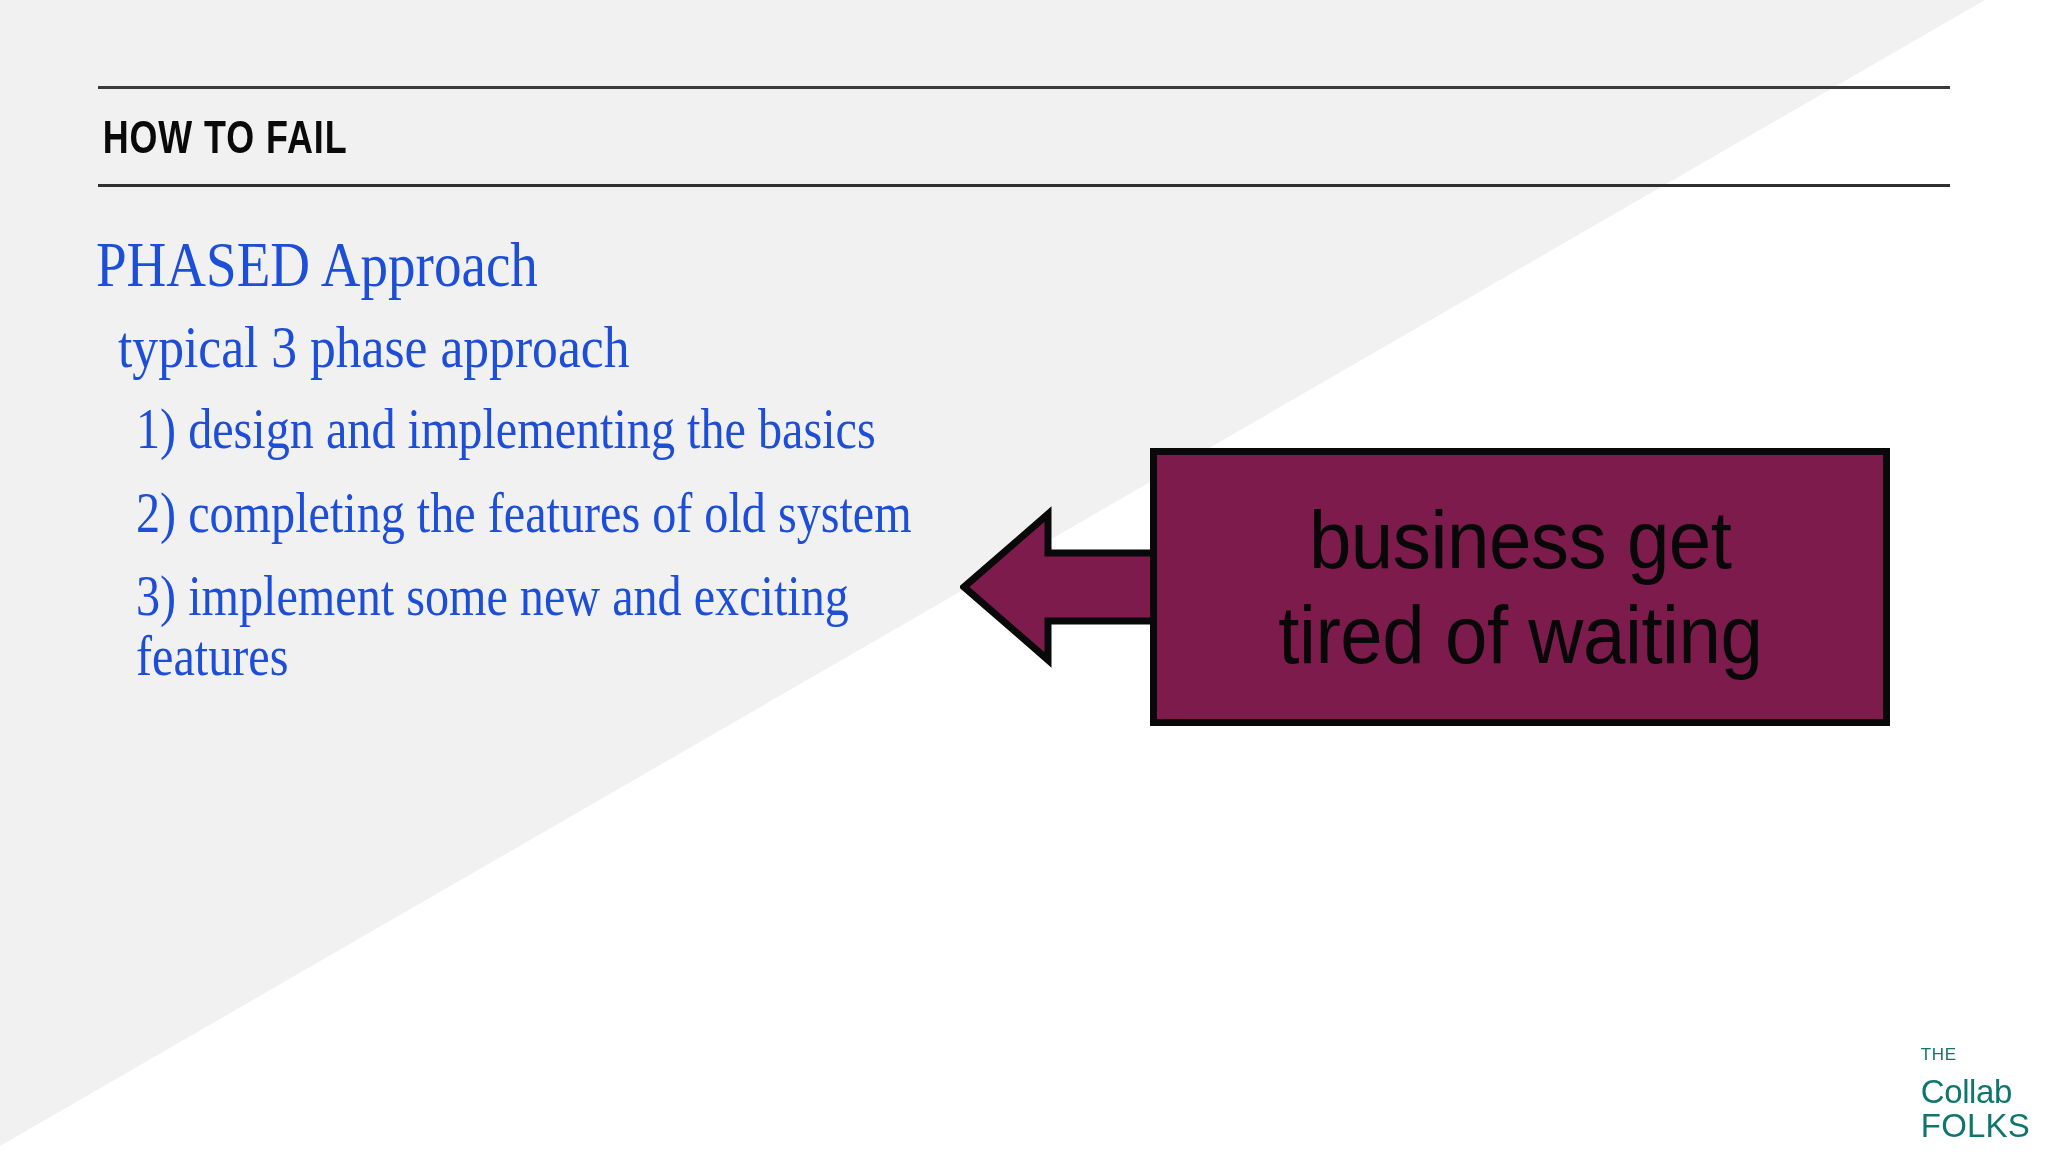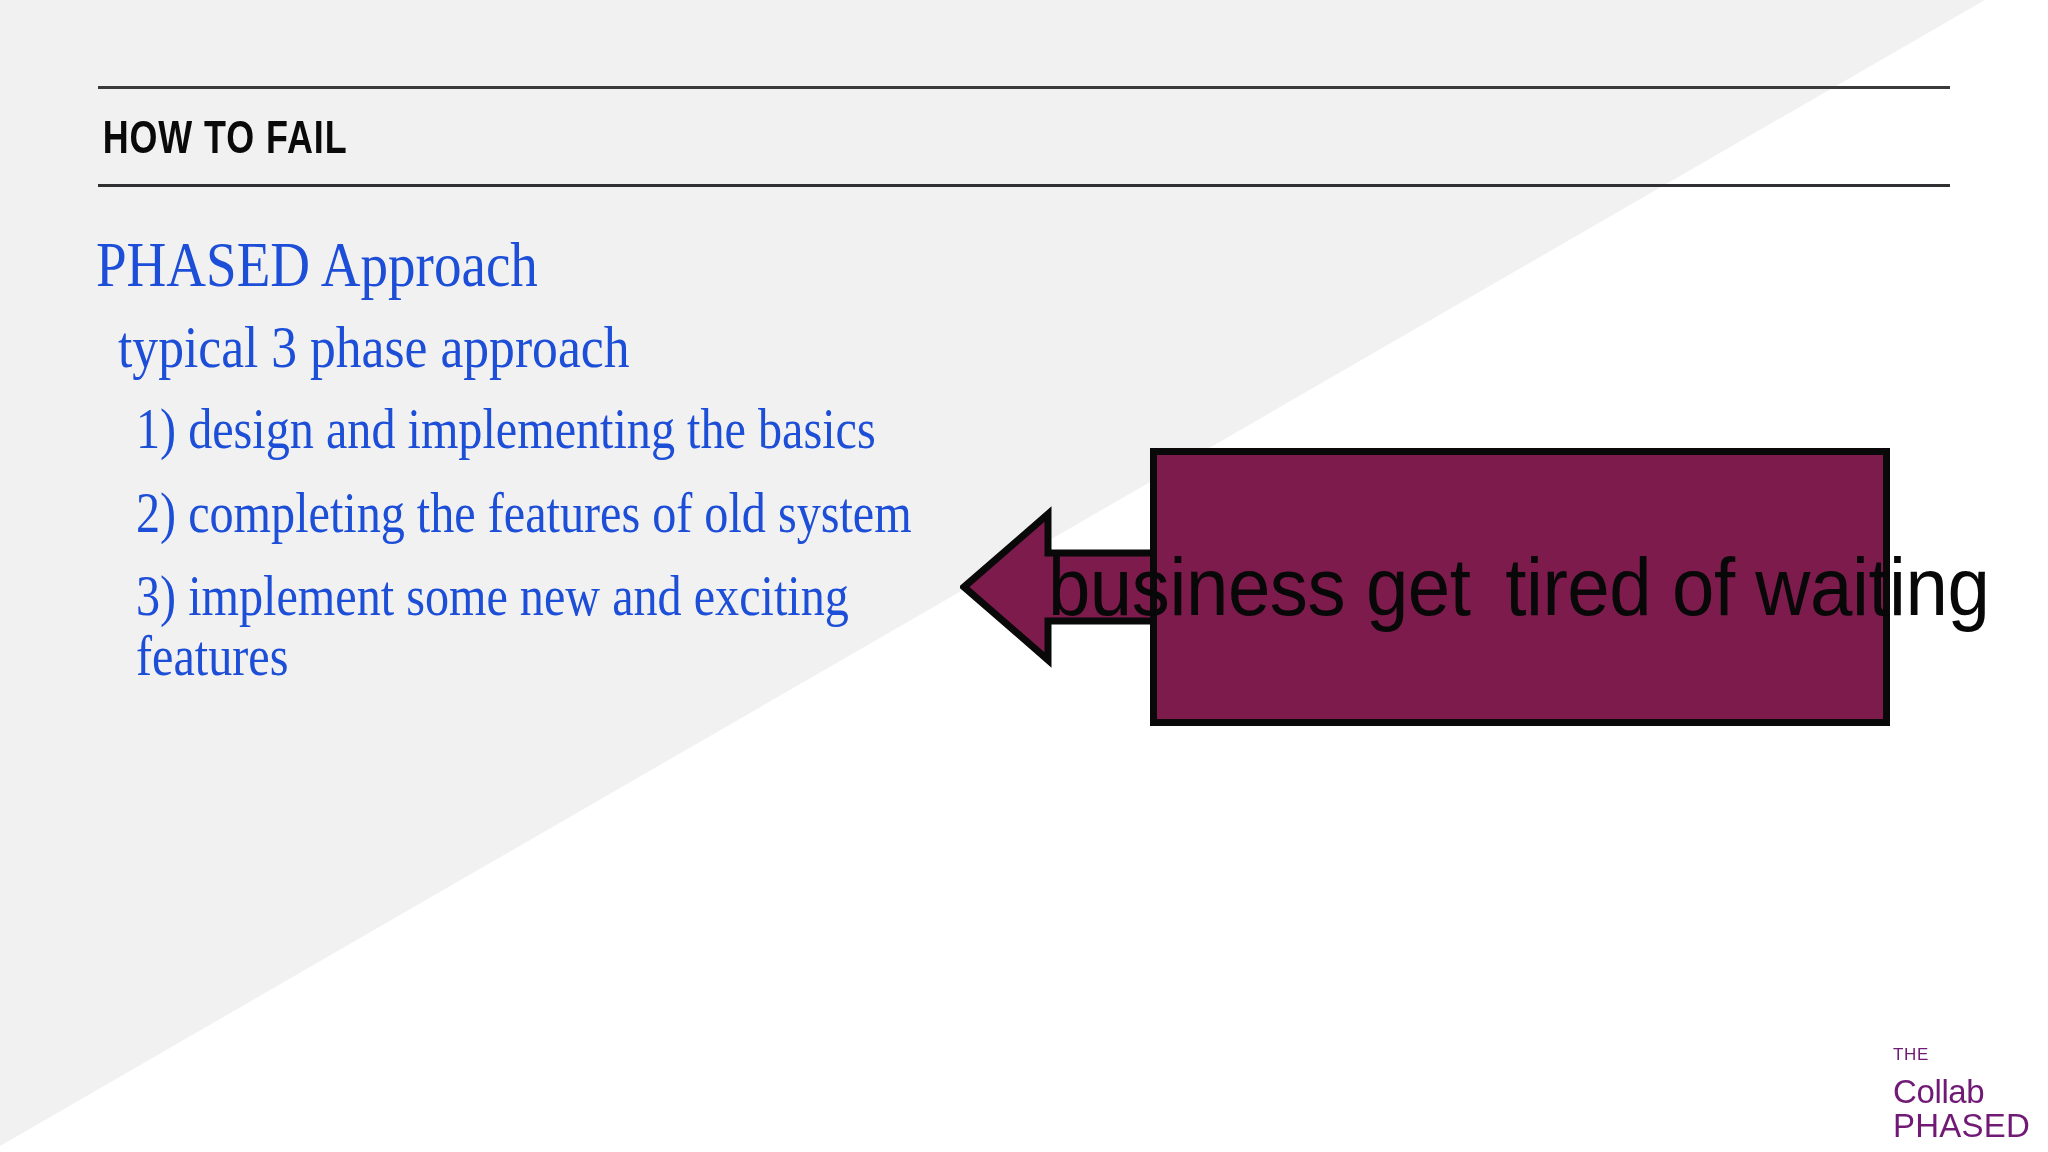--- a/index.html
+++ b/index.html
@@ -103,41 +103,42 @@
   #callout-box {
     position: absolute;
     left: 190px;
     top: 0px;
     width: 740px;
     height: 278px;
     box-sizing: border-box;
     background: #7c1b4c;
     border: 7px solid #090909;
     display: flex;
+    flex-direction: column;
     align-items: center;
     justify-content: center;
   }
   .callout-line {
     font-family: "Liberation Sans Narrow", "Liberation Sans", sans-serif;
     font-size: 82px;
     line-height: 1.16;
     color: #080808;
     white-space: nowrap;
     transform: scaleX(0.93);
     letter-spacing: -0.5px;
   }
 
   
   #logo {
     position: absolute;
     right: 18px;
     bottom: 10px;
     z-index: 7;
     text-align: left;
-    color: #701a75;
+    color: #0f766e;
     font-family: "Liberation Sans", sans-serif;
     line-height: 1;
   }
   #logo-the  { font-size: 17px; letter-spacing: 0.6px; font-weight: 400; }
   #logo-collab { font-size: 33px; letter-spacing: -0.4px; font-weight: 400; margin-top: 12px; }
   #logo-folks  { font-size: 33px; letter-spacing: 0.2px; font-weight: 400; margin-top: 1px; }
 </style>
 </head>
 <body>
 
@@ -167,16 +168,16 @@
     </svg>
     <div id="callout-box">
       <div class="callout-line">business get</div>
       <div class="callout-line">tired of waiting</div>
     </div>
   </div>
 
   <div id="logo">
     <div id="logo-the">THE</div>
     <div id="logo-collab">Collab</div>
-    <div id="logo-folks">PHASED</div>
+    <div id="logo-folks">FOLKS</div>
   </div>
 
 </div>
 
 </body></html>

